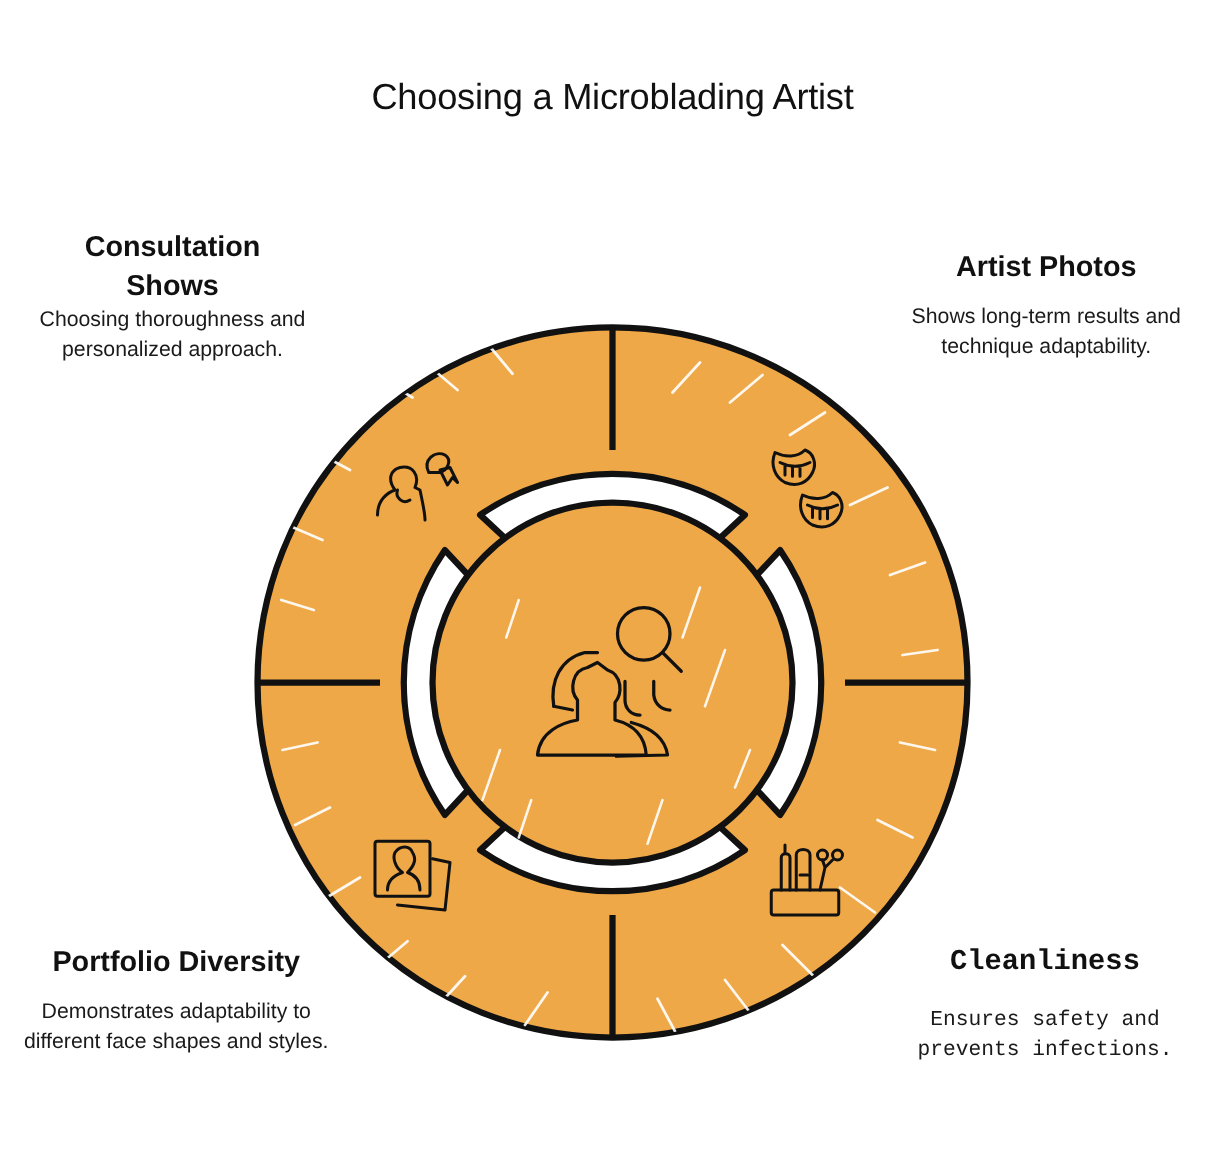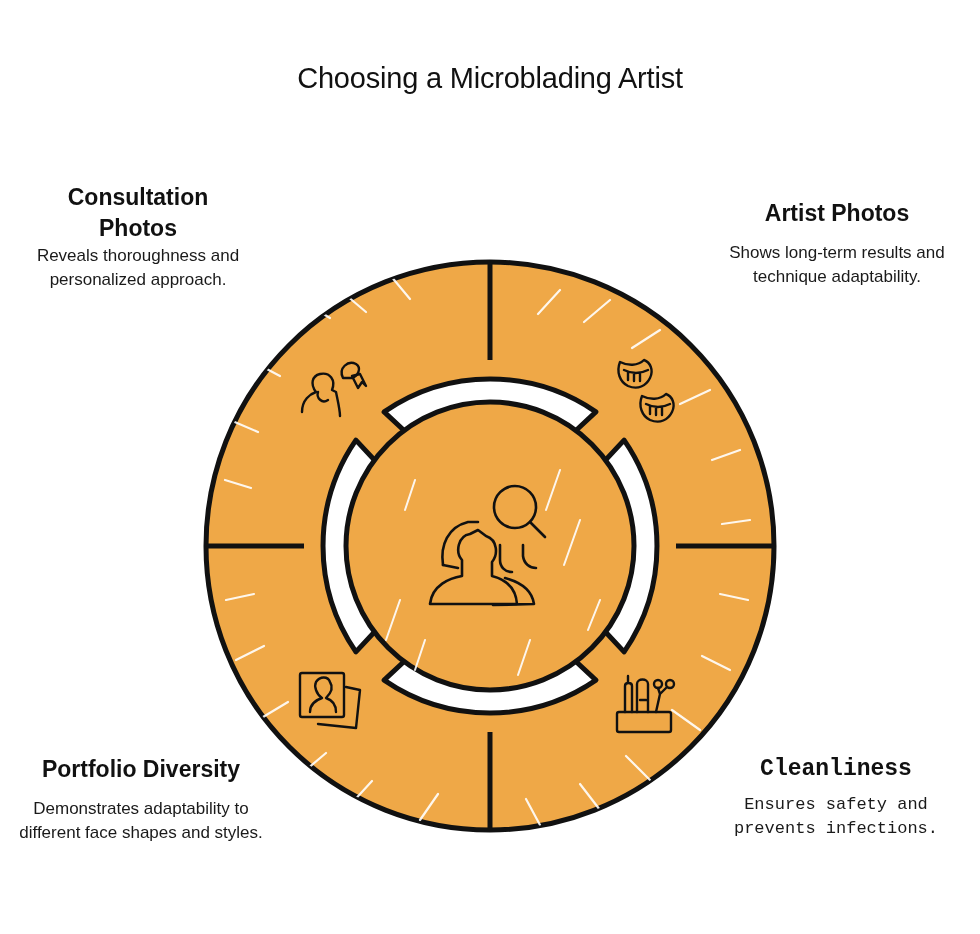--- a/index.html
+++ b/index.html
@@ -8,21 +8,21 @@
   .label { position:absolute; text-align:center; }
   .label .h { font-size:23px; font-weight:bold; line-height:31px; }
   .label .d { font-size:17px; line-height:23.5px; color:#1a1a1a; }
   #tl { left:18px; top:182px; width:240px; }
   #tl .d { margin-top:0px; }
   #tr { left:716px; top:198px; width:242px; }
   #tr .d { margin-top:12px; }
   #bl { left:18px; top:754px; width:246px; }
   #bl .d { margin-top:12px; }
   #br { left:730px; top:754px; width:212px;font-family:Liberation Mono, monospace; }
-  #br .d { margin-top:8px; }
+  #br .d { margin-top:20px; }
   svg.diagram { position:absolute; left:0; top:0; }
 </style>
 </head>
 <body>
 
 <div class="title">Choosing a Microblading Artist</div>
 
 <svg class="diagram" width="980" height="934" viewBox="0 0 980 934">
   <defs>
     <clipPath id="outerClip">
@@ -92,23 +92,23 @@
     <path d="M637 712 L637 684 C637 678 648 678 648 684 L648 712 M640 700 L646 700"></path>
     <path d="M656 712 L660 694 L666 688 M660 694 L658 688"></path>
     <circle cx="658" cy="684" r="4"></circle>
     <circle cx="670" cy="684" r="4"></circle>
   </g>
 </svg>
 
 <div class="label" id="tl">
   <div class="h">
     <div>Consultation</div>
-    <div>Photos</div>
+    <div>Shows</div>
   </div>
-  <div class="d">Reveals thoroughness and personalized approach.</div>
+  <div class="d">Choosing thoroughness and personalized approach.</div>
 </div>
 
 <div class="label" id="tr">
   <div class="h">Artist Photos</div>
   <div class="d">Shows long-term results and technique adaptability.</div>
 </div>
 
 <div class="label" id="bl">
   <div class="h">Portfolio Diversity</div>
   <div class="d">Demonstrates adaptability to different face shapes and styles.</div>

